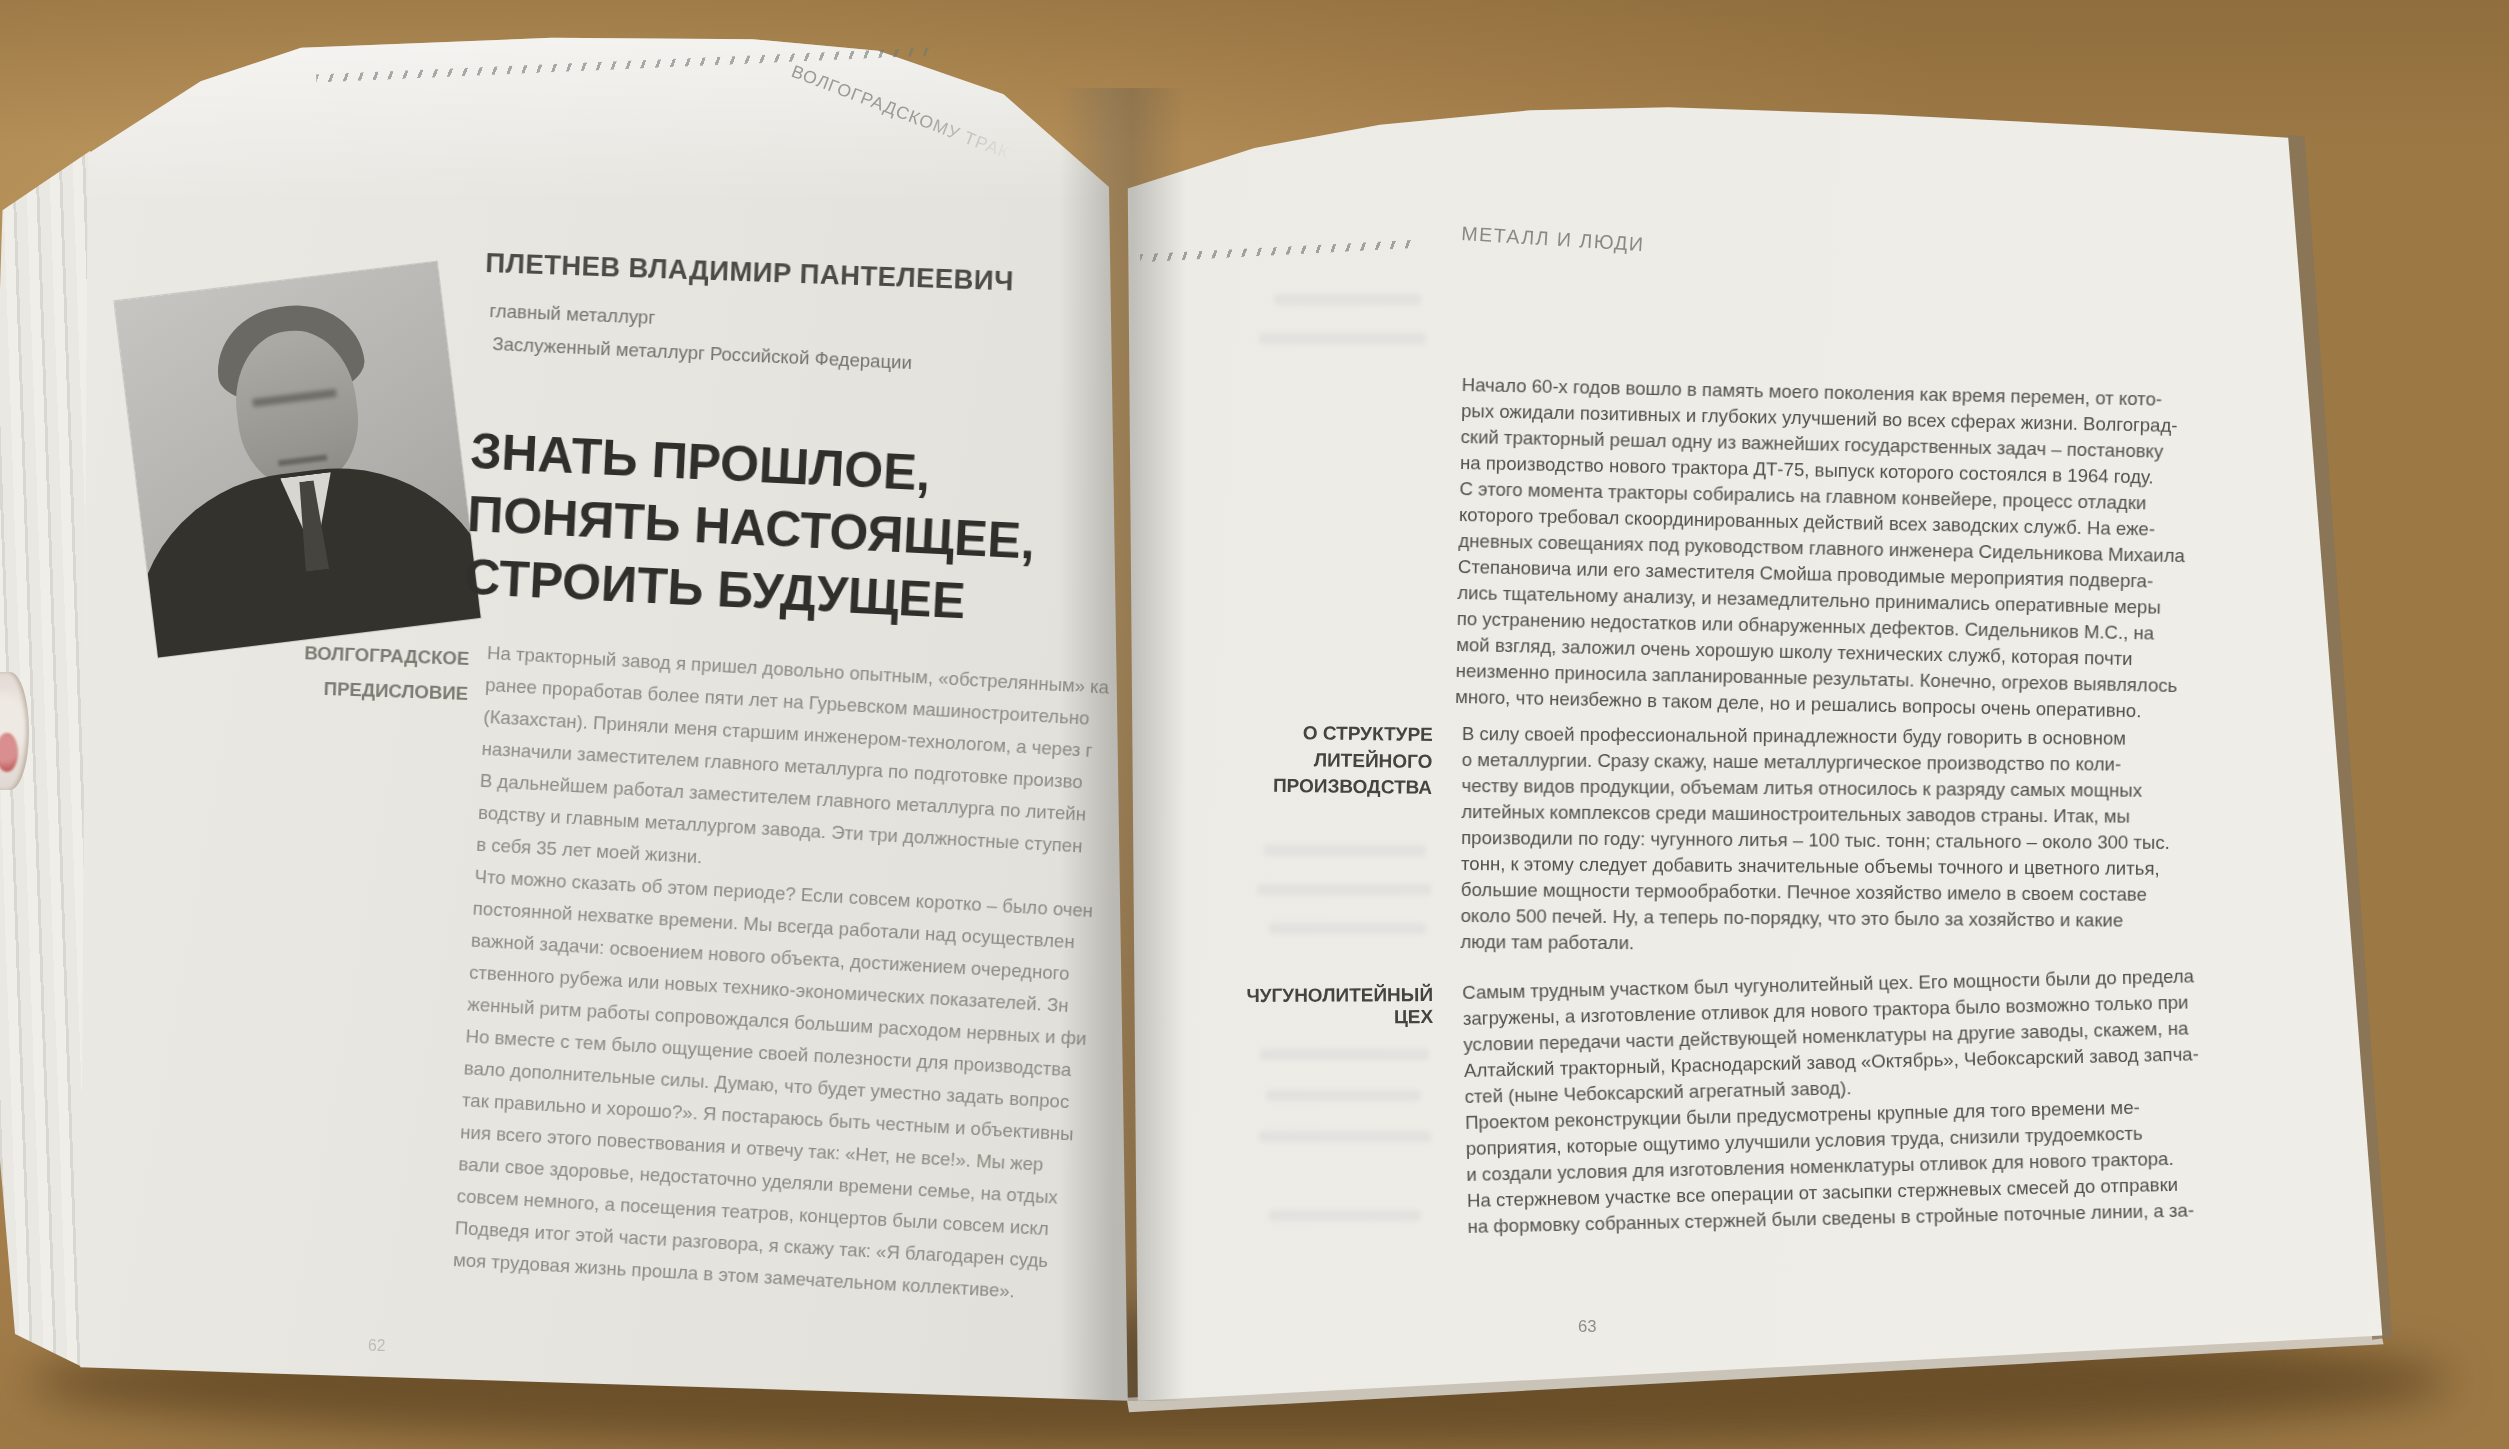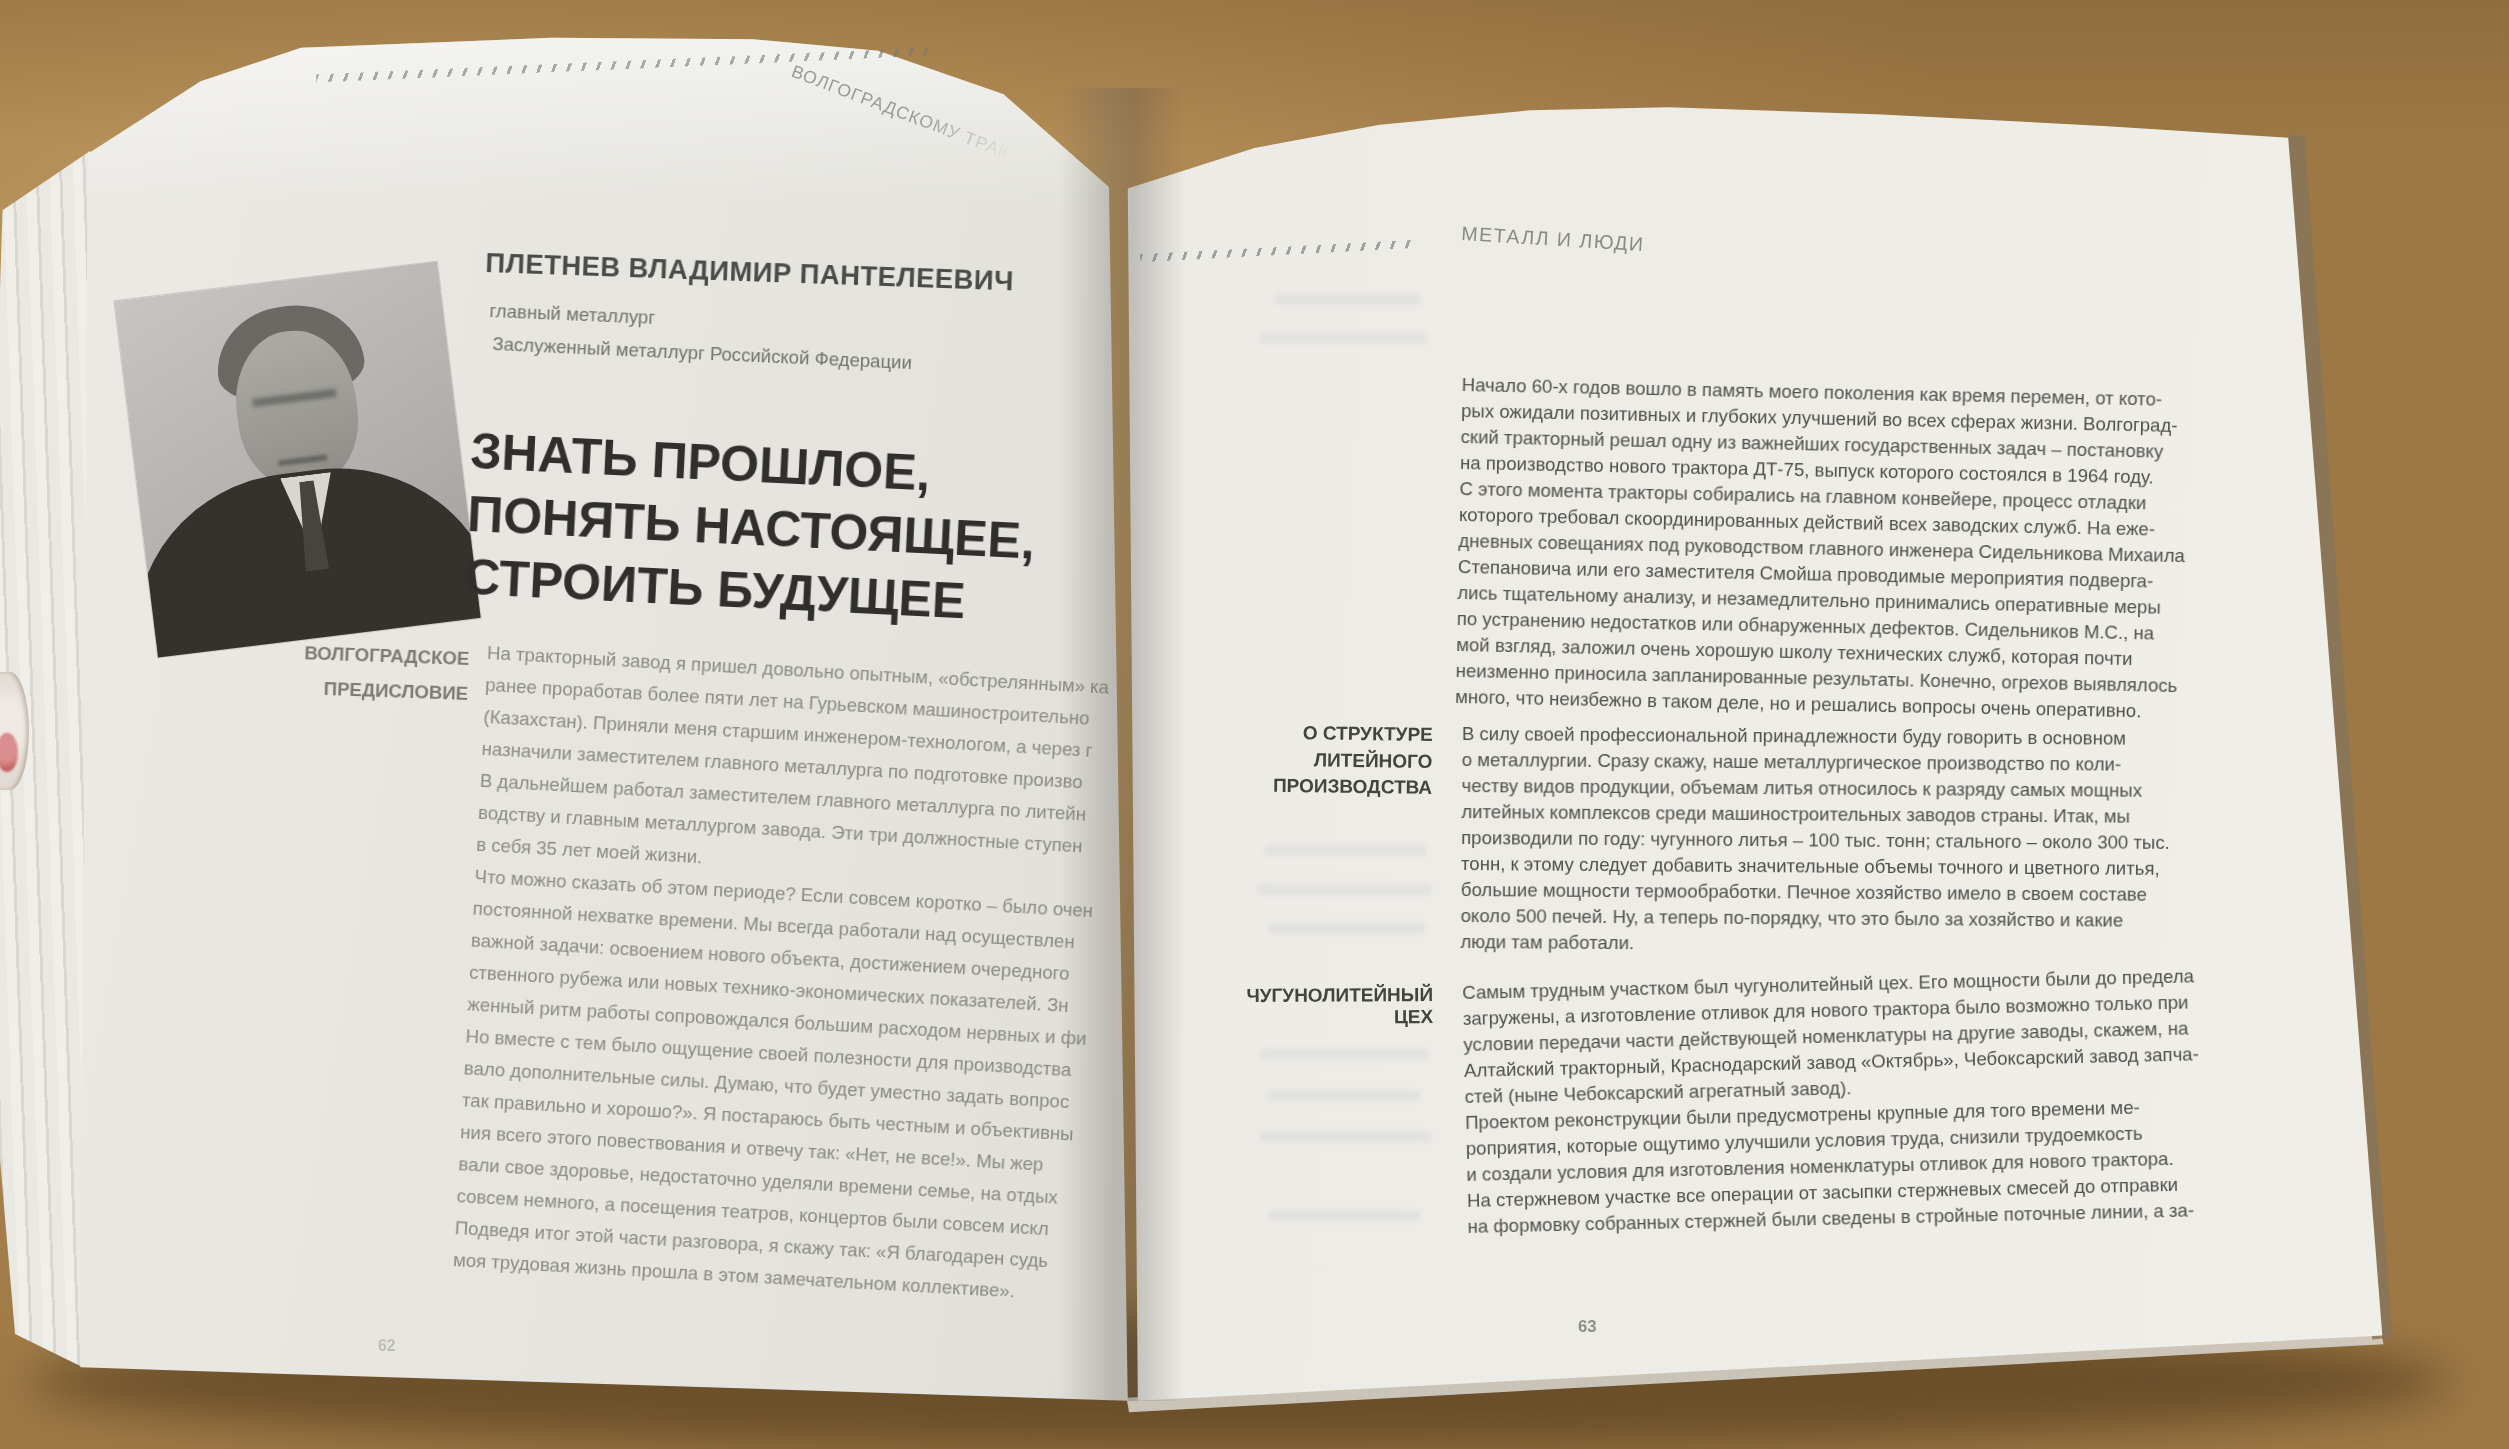--- a/index.html
+++ b/index.html
@@ -30,21 +30,21 @@
                linear-gradient(180deg, rgba(255,255,255,.5) 3%, rgba(255,255,255,0) 14%);
     clip-path:polygon(3.5% 10.6%, 8% 5.6%, 12% 3.3%, 22% 2.6%, 30% 2.7%, 35% 3.5%, 40% 6.5%, 44.2% 12.9%, 44.95% 96.6%, 3.2% 94.3%);}
   #page-right{inset:0;
     background:linear-gradient(93deg,#c7d0d7 0%, #d3d9dc 4.5%, #dcdcd6 8%, #e6e5e0 16%, #edebe6 45%, #f0eee9 100%);
     clip-path:polygon(44.95% 13%, 50% 10.2%, 55% 8.6%, 61% 7.6%, 66.5% 7.4%, 75% 7.9%, 84% 8.7%, 91.2% 9.5%, 94.95% 92.1%, 45.35% 96.6%);}
   #spine-shade{left:1059px;top:88px;width:127px;height:1313px;pointer-events:none;
     background:linear-gradient(90deg, rgba(100,98,92,0) 0%, rgba(100,98,92,.30) 42%, rgba(80,78,74,.28) 58%, rgba(100,98,92,0) 100%);}
   
   .lines{white-space:pre-line;}
   .dashes{height:7.8px;background-image:repeating-linear-gradient(113deg, rgba(115,120,116,.8) 0 2.9px, transparent 2.9px 13.7px);}
-  .pagenum{font-size:15.7px;color:#9c9c96;font-weight:bold;}
+  .pagenum{font-size:15.7px;color:#9c9c96;}
   
   #lp-dashes{left:316px;top:61px;width:616px;transform:rotate(-2.5deg);opacity:.75;}
   #lp-running-header{left:796px;top:61px;font-size:17.6px;letter-spacing:1px;color:#9a9a94;
     transform:rotate(21deg);transform-origin:left top;
     -webkit-mask-image:linear-gradient(90deg,#000 55%,transparent 97%);
     mask-image:linear-gradient(90deg,#000 55%,transparent 97%);}
   #portrait{left:135px;top:280px;width:325px;height:359px;transform:rotate(-7deg);
     background:linear-gradient(155deg,#c6c5c1 0%,#b2b1ad 55%,#a19f9b 100%);
     overflow:hidden;box-shadow:0 0 0 1px rgba(120,118,112,.25);}
   #portrait .hair{position:absolute;left:94px;top:25.5px;width:147px;height:94px;background:#6a6963;
@@ -62,21 +62,21 @@
   #lp-author-name{left:486px;top:247px;font-size:27.4px;font-weight:bold;letter-spacing:0.5px;color:#4b4b47;
     transform:rotate(2deg);transform-origin:left top;filter:blur(0.3px);}
   #lp-author-title-1{left:490px;top:300px;font-size:18.6px;color:#73736d;transform:rotate(2.4deg);transform-origin:left top;filter:blur(0.4px);}
   #lp-author-title-2{left:493px;top:333px;font-size:18.6px;color:#73736d;transform:rotate(2.6deg);transform-origin:left top;filter:blur(0.4px);}
   #lp-title{left:472px;top:420px;width:686px;font-size:50px;line-height:63px;font-weight:bold;color:#302f2c;
     transform:rotate(2.8deg);transform-origin:left top;filter:blur(0.3px);}
   #lp-margin-label{left:225px;top:641px;width:245px;text-align:right;font-size:18.6px;line-height:35px;font-weight:bold;
     color:#7b7b73;transform:rotate(2deg);transform-origin:right top;filter:blur(0.4px);}
   #lp-body{left:488px;top:637px;width:655px;height:647px;overflow:hidden;font-size:18.6px;line-height:32px;
     color:#8b8b84;transform:rotate(3.2deg);transform-origin:left top;filter:blur(0.5px);}
-  #lp-pagenum{left:378px;top:1337px;opacity:.55;filter:blur(0.6px);}
+  #lp-pagenum{left:368px;top:1337px;opacity:.55;filter:blur(0.6px);}
   
   #rp-dashes{left:1140px;top:247px;width:278px;transform:rotate(-3deg);opacity:.8;}
   #rp-running-header{left:1462px;top:222px;font-size:19.6px;letter-spacing:1.5px;color:#8a8a85;
     transform:rotate(3.5deg);transform-origin:left top;}
   .rp-para{color:#51514c;font-size:18.6px;filter:blur(0.2px);}
   #rp-para1{left:1462px;top:372px;width:727px;line-height:26px;transform:rotate(1.2deg);transform-origin:left top;}
   #rp-sec1-label{left:1188px;top:722px;width:245px;text-align:right;font-weight:bold;font-size:19px;line-height:26.5px;
     color:#454540;transform:rotate(.8deg);transform-origin:right top;}
   #rp-para2{left:1462px;top:721px;width:733px;line-height:26px;transform:rotate(.4deg);transform-origin:left top;}
   #rp-sec2-label{left:1208px;top:984px;width:225px;text-align:right;font-weight:bold;font-size:19px;

